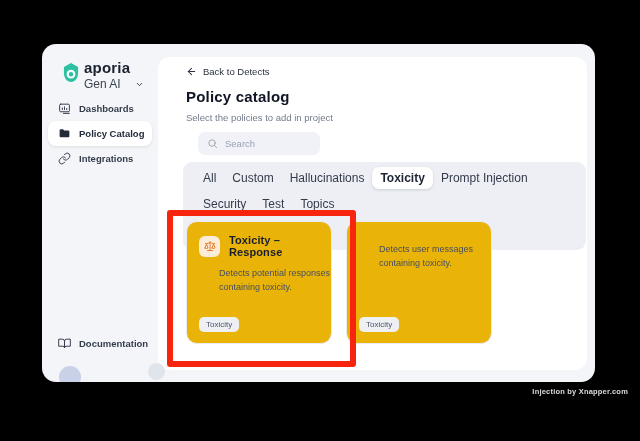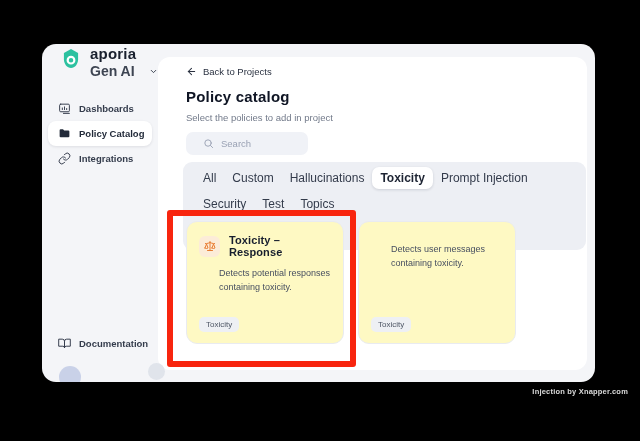--- a/index.html
+++ b/index.html
@@ -13,25 +13,25 @@
 
   
   .app-window {
     position:absolute; left:42px; top:44px; width:553px; height:338px;
     background:#f4f5f8; border-radius:14px; overflow:hidden;
     box-shadow:0 6px 24px rgba(0,0,0,.55);
   }
 
   
   .sidebar { position:absolute; left:0; top:0; bottom:0; width:116px; }
-  .brand { position:absolute; left:19px; top:1px; display:flex; gap:9px; }
+  .brand { position:absolute; left:19px; top:15px; display:flex; gap:3px; }
   .brand-logo { width:20px; height:23px; margin-top:2px; }
   .brand-name { font-size:15px; font-weight:700; color:#19202e; letter-spacing:.2px; line-height:17px; }
   .workspace-row { display:flex; align-items:center; gap:14px; margin-top:1px; }
-  .workspace { font-size:14px; color:#3d4452;font-weight:bold; }
+  .workspace { font-size:12px; color:#3d4452; }
   .chev { width:9px; height:9px; color:#353d4c; }
 
   .nav { position:absolute; left:6px; right:6px; top:52px; }
   .nav-item {
     display:flex; align-items:center; gap:8px; height:25px;
     padding-left:10px; border-radius:8px; cursor:pointer;
     color:#343c4c; font-size:9.5px; font-weight:700;
   }
   .nav-item.active { background:#fff; box-shadow:0 1px 3px rgba(16,24,40,.10); font-weight:600; color:#232b3a; }
   .nav-icon { width:13px; height:13px; flex:0 0 auto; }
@@ -52,40 +52,40 @@
   }
 
   .back-link { position:absolute; left:28px; top:9px; display:flex; align-items:center; gap:6px;
     font-size:9.5px; font-weight:500; color:#2a3140; cursor:pointer; }
   .back-arrow { width:11px; height:11px; color:#2a3140; }
 
   .page-title { position:absolute; left:28px; top:31px; font-size:15px; font-weight:700; color:#0f1524; letter-spacing:.2px; }
   .page-subtitle { position:absolute; left:28px; top:55px; font-size:9.5px; color:#727a8a; }
 
   .search-box {
-    position:absolute; left:28px; top:75px; width:122px; height:23px;
-    background:#f0f2f7; border-radius:7px; display:flex; align-items:center; gap:7px; padding-left:17px;
+    position:absolute; left:40px; top:75px; width:122px; height:23px;
+    background:#f0f2f7; border-radius:7px; display:flex; align-items:center; gap:7px; padding-left:9px;
   }
   .search-icon { width:11px; height:11px; color:#98a0b2; flex:0 0 auto; }
   .search-input { border:none; outline:none; background:transparent; width:80px;
     font-size:9.5px; color:#3a4252; font-family:inherit; }
   .search-input::placeholder { color:#9aa2b4; }
 
   .tabs-bar {
     position:absolute; left:25px; top:105px; width:403px;
     background:#edeff4; border-radius:9px; padding:5px 12px;
     display:flex; flex-wrap:wrap; align-items:center; row-gap:4px;
   }
   .tab { padding:4px 8px; font-size:12px; color:#333b4b; white-space:nowrap; cursor:pointer; border-radius:7px; }
   .tab.active { background:#fff; box-shadow:0 1px 3px rgba(16,24,40,.14); font-weight:700; color:#1d2433; }
   .tab-break { flex-basis:100%; height:0; }
 
   .cards-row { position:absolute; left:28px; top:164px; display:flex; gap:14px; }
   .policy-card {
-    width:158px; height:123px; background:#fef9c3; border:1px solid #e9ebf0;
+    width:146px; height:123px; background:#eab308; border:1px solid #e9ebf0;
     border-radius:11px; padding:12px; position:relative; cursor:pointer;
   }
   .card-header { display:flex; align-items:center; gap:9px; }
   .card-iconbox { width:21px; height:21px; border-radius:6px; background:#fcecd8;
     display:flex; align-items:center; justify-content:center; flex:0 0 auto; }
   .scale-svg { width:12px; height:12px; color:#e87b30; }
   .card-title { font-size:11px; font-weight:700; color:#171e2e; letter-spacing:.1px; }
   .card-desc { margin-top:9px; font-size:9px; line-height:1.5; color:#474f60; width:134px;margin-left:20px; }
   .card-tag {
     position:absolute; left:12px; bottom:11px; background:#eef0f4; border-radius:5px;
@@ -167,21 +167,21 @@
       <div class="avatar-circle"></div>
     </div>
 
     <div class="main-panel">
 
       <div class="back-link">
         <svg class="back-arrow" viewBox="0 0 24 24" fill="none" stroke="currentColor" stroke-width="2.2" stroke-linecap="round" stroke-linejoin="round">
           <path d="M19 12H5"></path>
             <polyline points="12 19 5 12 12 5"></polyline>
         </svg>
-        <span>Back to Projects</span>
+        <span>Back to Detects</span>
       </div>
 
       <div class="page-title">Policy catalog</div>
       <div class="page-subtitle">Select the policies to add in project</div>
 
       <div class="search-box">
         <svg class="search-icon" viewBox="0 0 24 24" fill="none" stroke="currentColor" stroke-width="2" stroke-linecap="round">
           <circle cx="11" cy="11" r="7"></circle>
             <line x1="16.5" y1="16.5" x2="21" y2="21"></line>
         </svg>

